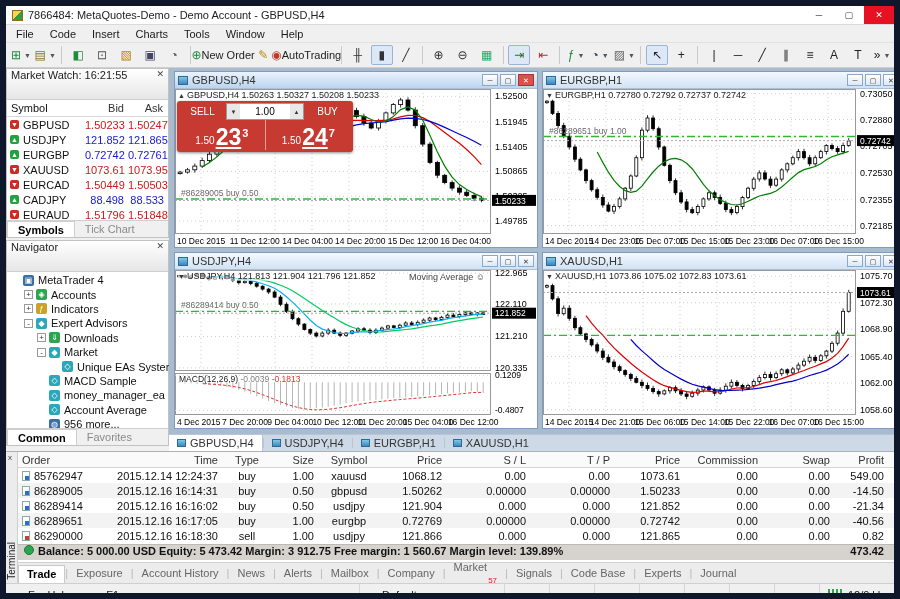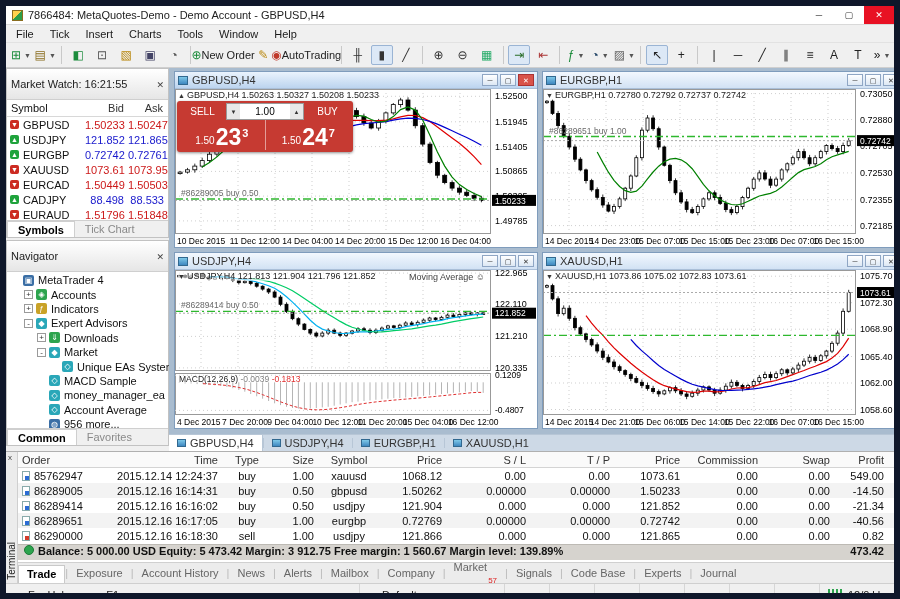--- a/index.html
+++ b/index.html
@@ -28,22 +28,22 @@
         margin:0 1px;border:1px solid transparent;border-radius:2px;color:#444;font-size:12px;
         padding:0 2px;white-space:nowrap;}
   .tbtn.pressed{border-color:#9ab4d4;background:#dce8f6;}
   .tbtn .lbl{font-size:11px;color:#222;}
   .tbtn .dd{font-size:7px;margin-left:3px;color:#555;}
   .tsep{width:1px;height:18px;background:#c9c9c9;margin:0 4px;}
 
   
   .panel{position:absolute;left:0;width:163px;background:#fff;border:1px solid #c2c2c2;}
   .panel .ptitle{height:31px;background:linear-gradient(#ffffff,#e6e6e6);
-                 border-bottom:1px solid #cfcfcf;display:flex;align-items:flex-end;
-                 padding:9px 4px;color:#222;}
+                 border-bottom:1px solid #cfcfcf;display:flex;align-items:flex-start;
+                 padding:0 4px;color:#222;}
   .panel .pclose{margin-left:auto;font-size:9px;color:#444;}
   .ptabs{position:absolute;bottom:0;left:0;width:100%;height:17px;background:#f0f0f0;
          border-top:1px solid #cfcfcf;display:flex;align-items:stretch;font-size:11px;}
   .ptab{padding:1px 10px;display:flex;align-items:center;color:#8a8a8a;}
   .ptab.active{background:#fff;border:1px solid #cfcfcf;border-bottom:none;color:#000;font-weight:bold;}
   #market-watch{top:62px;height:170px;}
   .mw-head{display:flex;height:17px;border-bottom:1px solid #d8d8d8;color:#333;}
   .mw-head span{padding:2px 4px;}
   .mw-rows .mwr{display:flex;height:15px;align-items:center;}
   .mwc-sym{width:78px;display:flex;align-items:center;padding-left:3px;color:#111;}
@@ -85,21 +85,21 @@
       border-radius:3px;padding:2px;box-shadow:0 1px 3px rgba(0,0,0,.45);}
   .tp-row1{display:flex;height:17px;}
   .tp-sell,.tp-buy{flex:1;color:#fff;font-size:10px;display:flex;align-items:center;justify-content:center;}
   .tp-volwrap{width:78px;display:flex;background:#fff;border:1px solid #999;}
   .tp-spin{width:13px;background:#e8e8e8;font-size:6px;display:flex;align-items:center;justify-content:center;color:#333;}
   .tp-vol{flex:1;text-align:center;font-size:10px;line-height:15px;color:#000;}
   .tp-row2{display:flex;height:30px;}
   .tp-price{flex:1;color:#fff;display:flex;align-items:flex-end;justify-content:center;padding-bottom:1px;}
   .tp-price.left{border-right:1px solid rgba(255,255,255,.5);}
   .tp-pre{font-size:10px;margin:0 1px 3px 0;}
-  .tp-big{font-size:23px;font-weight:bold;line-height:23px;}
+  .tp-big{font-size:23px;font-weight:bold;line-height:23px;text-decoration:underline;}
   .tp-sup{font-size:11px;font-weight:bold;margin:0 0 10px 1px;}
 
   
   .charttabs{position:absolute;left:163px;top:428px;width:737px;height:17px;background:#cdd9e6;
              display:flex;align-items:stretch;border-top:1px solid #b7c6d6;font-size:11px;}
   .chtab{display:flex;align-items:center;padding:0 8px;color:#333;}
   .chtab .cic{width:9px;height:8px;background:linear-gradient(#7ec8e8,#3f87c0);border:1px solid #31688f;margin-right:4px;}
   .chtab.active{background:#fff;border-right:1px solid #b7c6d6;}
   .chtab-sep{width:1px;background:#b7c6d6;margin:3px 0;}
 
@@ -156,21 +156,21 @@
     <span class="title">7866484: MetaQuotes-Demo - Demo Account - GBPUSD,H4</span>
     <span class="winbtns">
       <span class="wb">─</span>
       <span class="wb">▢</span>
       <span class="wb close">✕</span>
     </span>
   </div>
 
   <div class="menubar" id="menubar">
       <span class="menu-item">File</span>
-      <span class="menu-item">Tick</span>
+      <span class="menu-item">Code</span>
       <span class="menu-item">Insert</span>
       <span class="menu-item">Charts</span>
       <span class="menu-item">Tools</span>
       <span class="menu-item">Window</span>
       <span class="menu-item">Help</span>
     </div>
   <div class="toolbar" id="toolbar">
       <span class="tbtn">
         <span style="color: rgb(28, 140, 60);">⊞</span>
         <span class="dd">▼</span>

